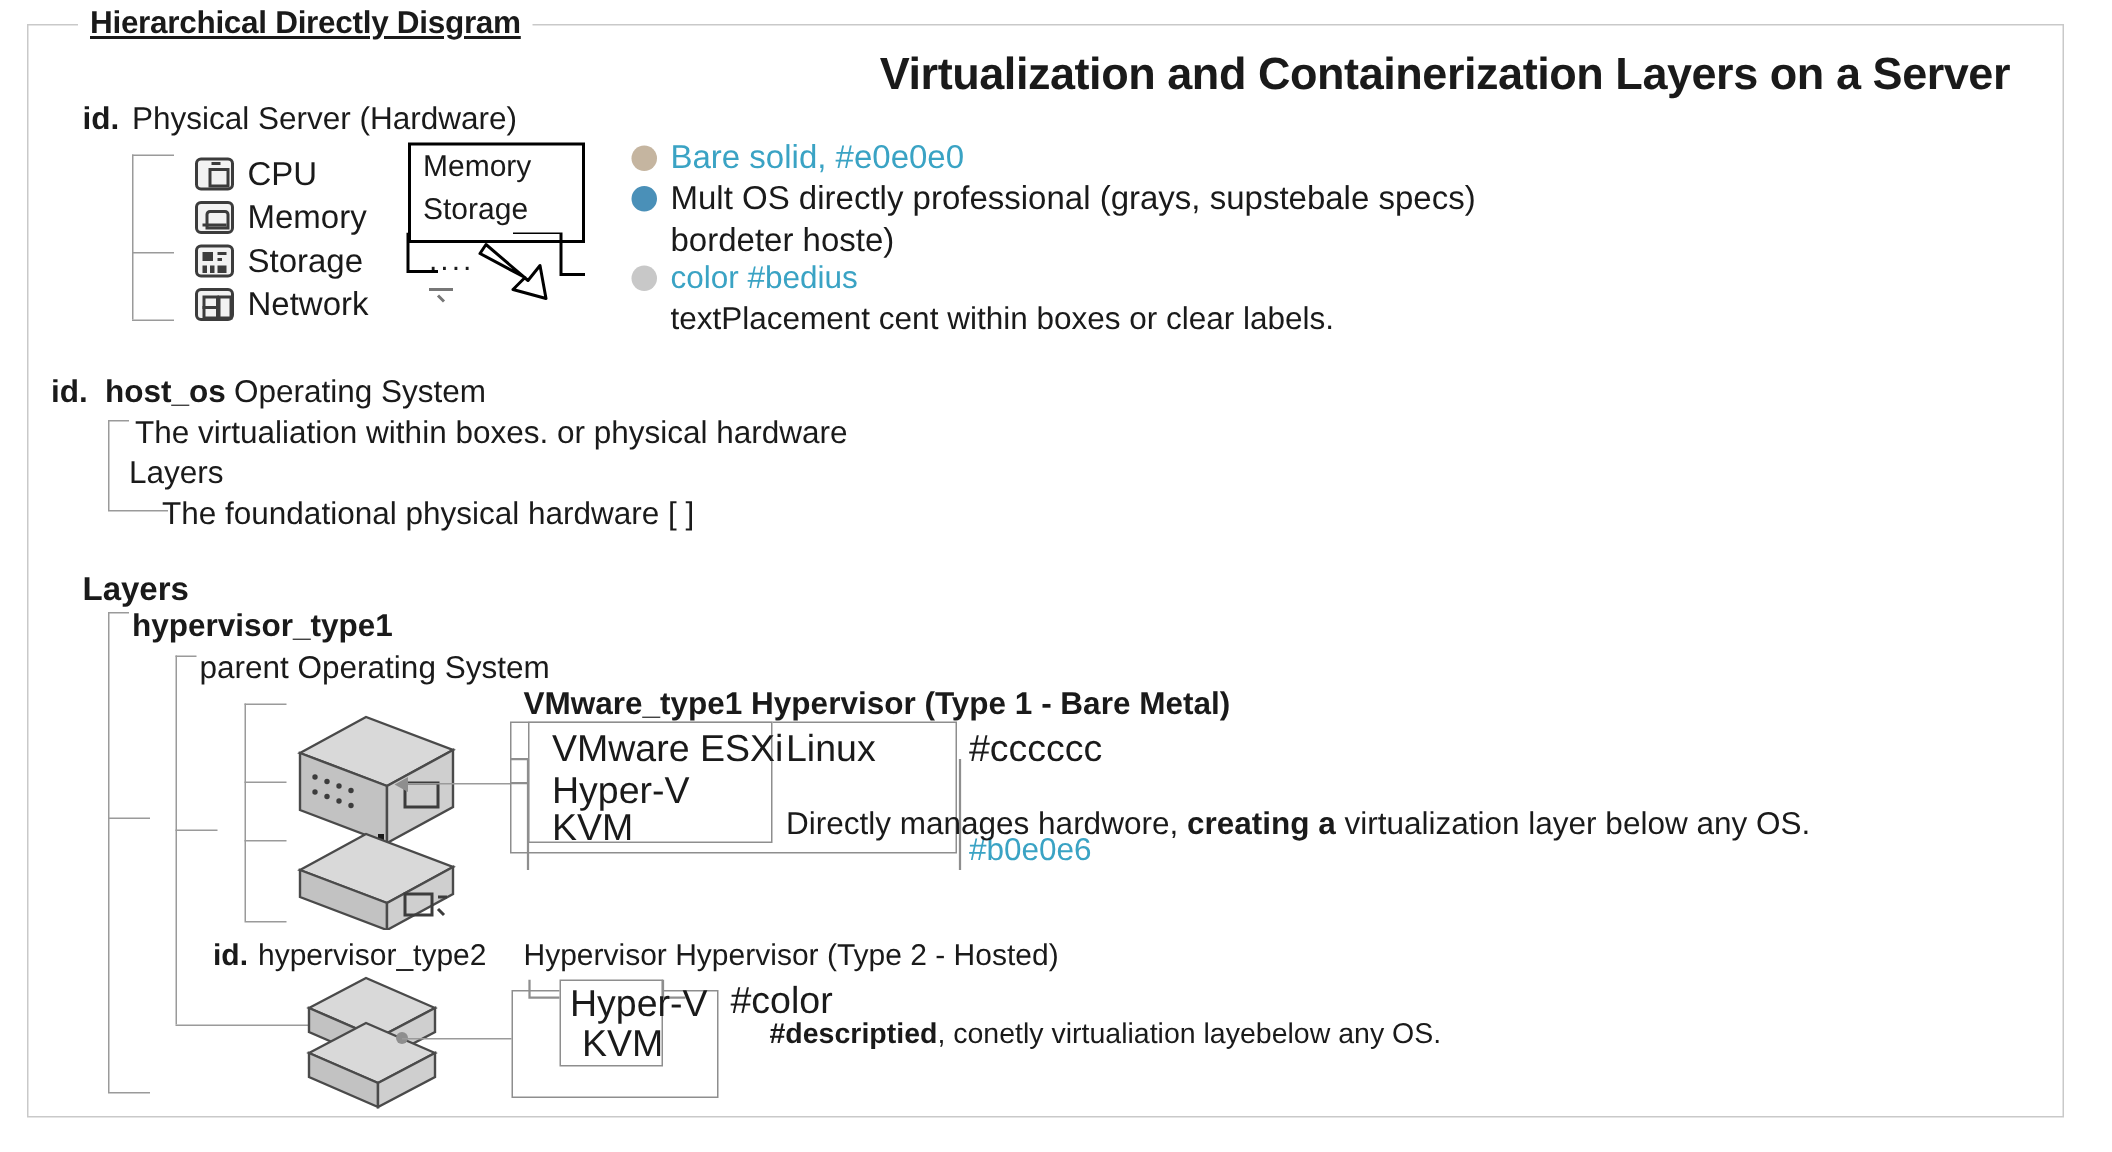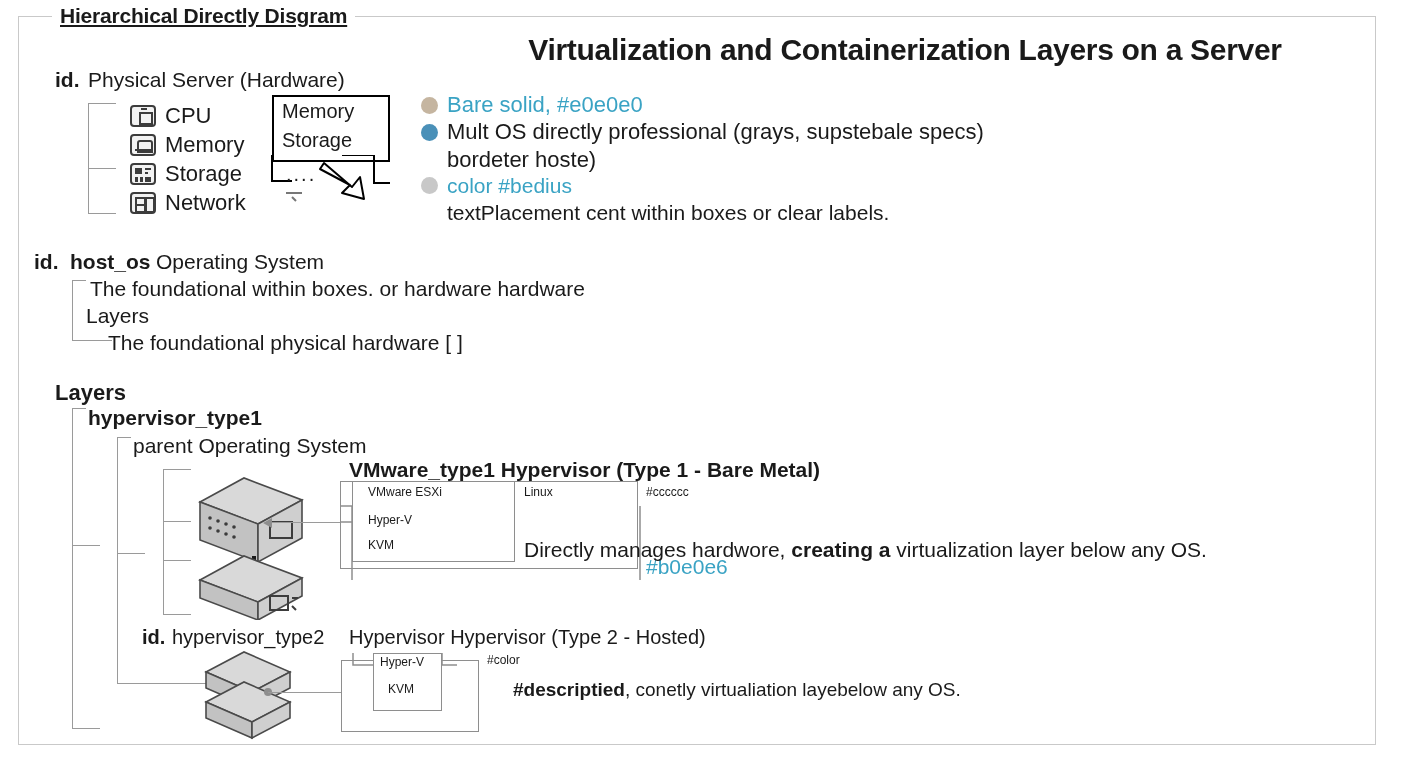--- a/index.html
+++ b/index.html
@@ -11,21 +11,21 @@
   .frame{
     position:absolute;left:18px;top:16px;width:1358px;height:729px;
     border:1px solid #c9c9c9;box-sizing:border-box;
   }
   .frame-title{
     position:absolute;left:52px;top:4px;background:#ffffff;
     padding:0 8px;font-size:21px;font-weight:bold;
     text-decoration:underline;letter-spacing:-.2px;white-space:nowrap;
   }
   .main-title{
-    position:absolute;left:470px;top:33px;width:870px;text-align:center;
+    position:absolute;left:470px;top:33px;width:870px;text-align:right;
     font-size:30px;font-weight:bold;letter-spacing:-.3px;white-space:nowrap;
   }
 
   
   .t{position:absolute;white-space:nowrap;line-height:1.12;}
   .b{font-weight:bold;}
   .cyan{color:#3aa3c4;}
 
   
   .v{position:absolute;width:1px;background:#9a9a9a;}
@@ -39,21 +39,21 @@
   }
   .hwicon i{position:absolute;display:block;background:#3c3c3c;}
 
   
   .callout{
     position:absolute;border:2px solid #000;background:#fff;box-sizing:border-box;
   }
 
   
   .box{position:absolute;border:1px solid #8e8e8e;background:#fff;box-sizing:border-box;}
-  .boxtxt{position:absolute;font-size:12px;white-space:nowrap;}
+  .boxtxt{position:absolute;font-size:25px;white-space:nowrap;}
 
   
   .bullet{position:absolute;width:17px;height:17px;border-radius:50%;}
 </style>
 </head>
 <body>
 
 <div class="frame"></div>
 <div class="frame-title">Hierarchical Directly Disgram</div>
 <div class="main-title">Virtualization and Containerization Layers on a Server</div>
@@ -119,21 +119,21 @@
 <div class="t" style="left:286px;top:163px;font-size:20px;letter-spacing:2px;">....</div>
 
 <div class="t b" style="left:34px;top:250px;font-size:21px;">id.</div>
 <div class="t b" style="left:70px;top:250px;font-size:21px;">host_os</div>
 <div class="t" style="left:156px;top:250px;font-size:21px;">Operating System</div>
 
 <div class="v" style="left:72px;top:280px;height:60px;"></div>
 <div class="h" style="left:72px;top:280px;width:14px;"></div>
 <div class="h" style="left:72px;top:340px;width:40px;"></div>
 
-<div class="t" style="left:90px;top:277px;font-size:21px;">The foundational within boxes. or  hardware hardware</div>
+<div class="t" style="left:90px;top:277px;font-size:21px;">The virtualiation within boxes. or  physical hardware</div>
 <div class="t" style="left:86px;top:304px;font-size:21px;">Layers</div>
 <div class="t" style="left:108px;top:331px;font-size:21px;">The foundational physical hardware [ ]</div>
 
 <div class="t b" style="left:55px;top:381px;font-size:22px;">Layers</div>
 
 <div class="v" style="left:72px;top:408px;height:320px;"></div>
 <div class="h" style="left:72px;top:408px;width:14px;"></div>
 <div class="h" style="left:72px;top:545px;width:28px;"></div>
 <div class="h" style="left:72px;top:728px;width:28px;"></div>
 

